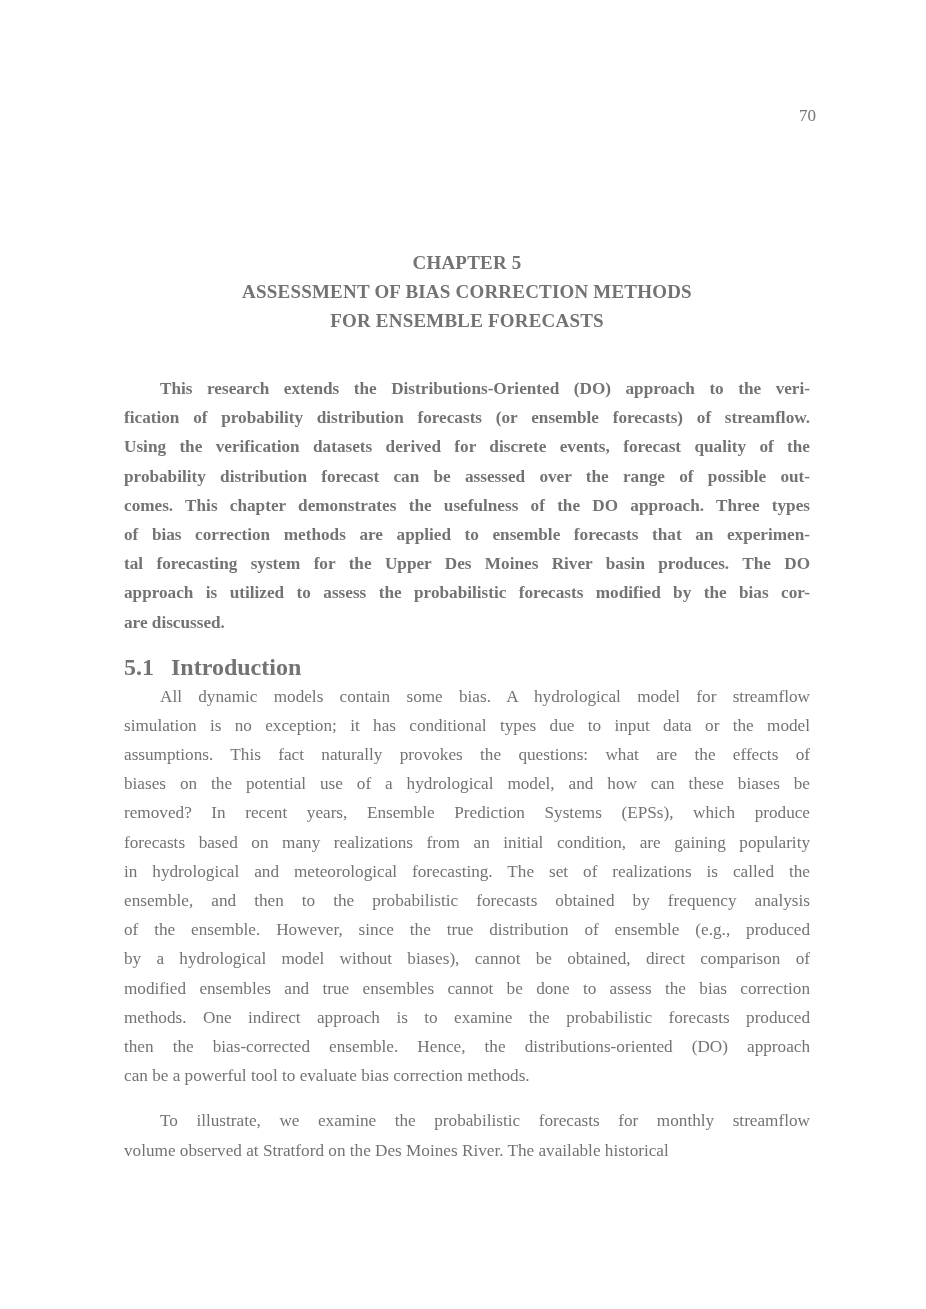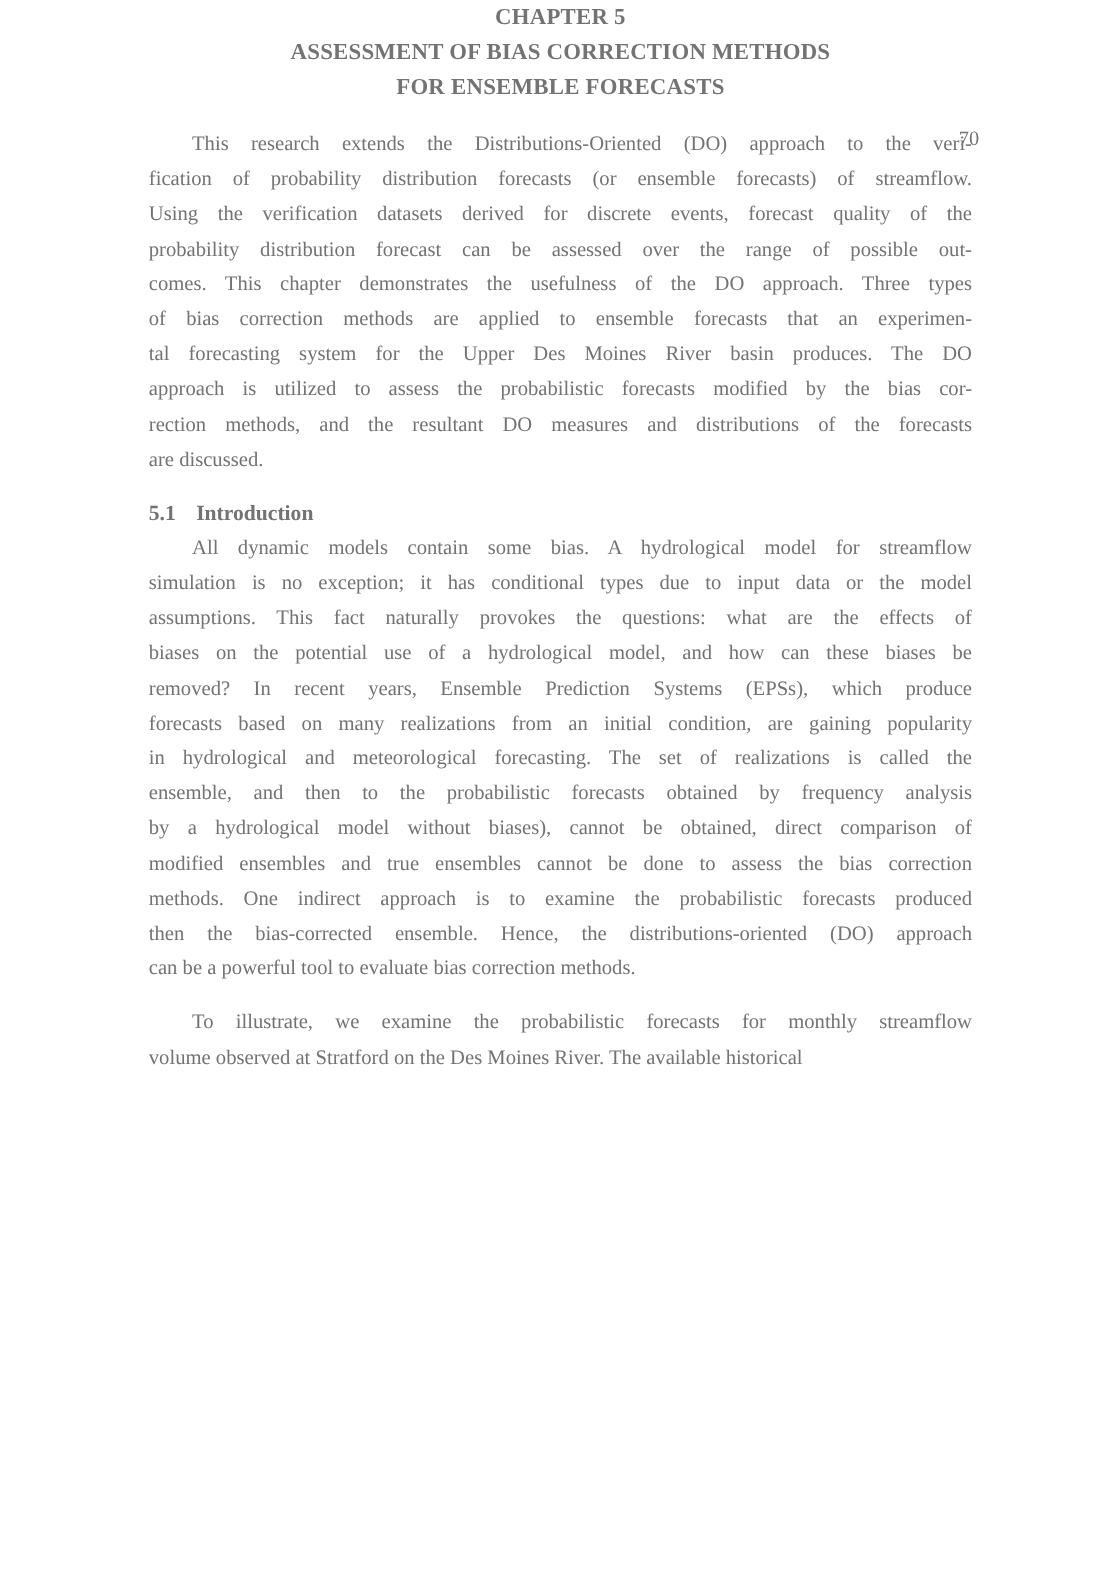--- a/index.html
+++ b/index.html
@@ -22,20 +22,21 @@
     left: 124px;
     width: 692px;
     text-align: right;
     font-size: 17px;
   }
   .content {
     position: absolute;
     top: 0;
     left: 124px;
     width: 686px;
+    padding-top: 248px;
   }
   .chapter-heading {
     text-align: center;
     font-weight: bold;
     font-size: 19px;
     line-height: 29px;
     letter-spacing: 0.2px;
   }
   .body-text {
     font-size: 17.2px;
@@ -49,27 +50,27 @@
     text-align: justify;
     text-align-last: justify;
     white-space: nowrap;
   }
   .paragraph .line.first {
     text-indent: 36px;
   }
   .paragraph .line.last {
     text-align-last: left;
   }
-  .para-1 { margin-top: 18px; }
+  .para-1 { margin-top: 39px; font-weight: bold; }
   .section-heading {
     margin-top: 16px;
     height: 29px;
     line-height: 29px;
     font-weight: bold;
-    font-size: 18px;
+    font-size: 24px;
   }
   .section-heading .section-number {
     margin-right: 17px;
   }
   .para-2 { margin-top: 0; }
   .para-3 { margin-top: 16px; }
 </style>
 </head>
 <body>
 
@@ -89,37 +90,37 @@
 
       <div class="paragraph para-1">
           <div class="line first">This research extends the Distributions-Oriented (DO) approach to the veri-</div>
           <div class="line">fication of probability distribution forecasts (or ensemble forecasts) of streamflow.</div>
           <div class="line">Using the verification datasets derived for discrete events, forecast quality of the</div>
           <div class="line">probability distribution forecast can be assessed over the range of possible out-</div>
           <div class="line">comes. This chapter demonstrates the usefulness of the DO approach. Three types</div>
           <div class="line">of bias correction methods are applied to ensemble forecasts that an experimen-</div>
           <div class="line">tal forecasting system for the Upper Des Moines River basin produces. The DO</div>
           <div class="line">approach is utilized to assess the probabilistic forecasts modified by the bias cor-</div>
-          <div class="line">rection methods, and the resultant DO measures and distributions of the forecasts</div>
           <div class="line last">are discussed.</div>
         </div>
 
       <div class="section-heading">
         <span class="section-number">5.1</span><span>Introduction</span>
       </div>
 
       <div class="paragraph para-2">
           <div class="line first">All dynamic models contain some bias. A hydrological model for streamflow</div>
           <div class="line">simulation is no exception; it has conditional types due to input data or the model</div>
           <div class="line">assumptions. This fact naturally provokes the questions: what are the effects of</div>
           <div class="line">biases on the potential use of a hydrological model, and how can these biases be</div>
           <div class="line">removed? In recent years, Ensemble Prediction Systems (EPSs), which produce</div>
           <div class="line">forecasts based on many realizations from an initial condition, are gaining popularity</div>
           <div class="line">in hydrological and meteorological forecasting. The set of realizations is called the</div>
           <div class="line">ensemble, and then to the probabilistic forecasts obtained by frequency analysis</div>
+          <div class="line">of the ensemble. However, since the true distribution of ensemble (e.g., produced</div>
           <div class="line">by a hydrological model without biases), cannot be obtained, direct comparison of</div>
           <div class="line">modified ensembles and true ensembles cannot be done to assess the bias correction</div>
           <div class="line">methods. One indirect approach is to examine the probabilistic forecasts produced</div>
           <div class="line">then the bias-corrected ensemble. Hence, the distributions-oriented (DO) approach</div>
           <div class="line last">can be a powerful tool to evaluate bias correction methods.</div>
         </div>
 
       <div class="paragraph para-3">
           <div class="line first">To illustrate, we examine the probabilistic forecasts for monthly streamflow</div>
           <div class="line last">volume observed at Stratford on the Des Moines River. The available historical</div>

